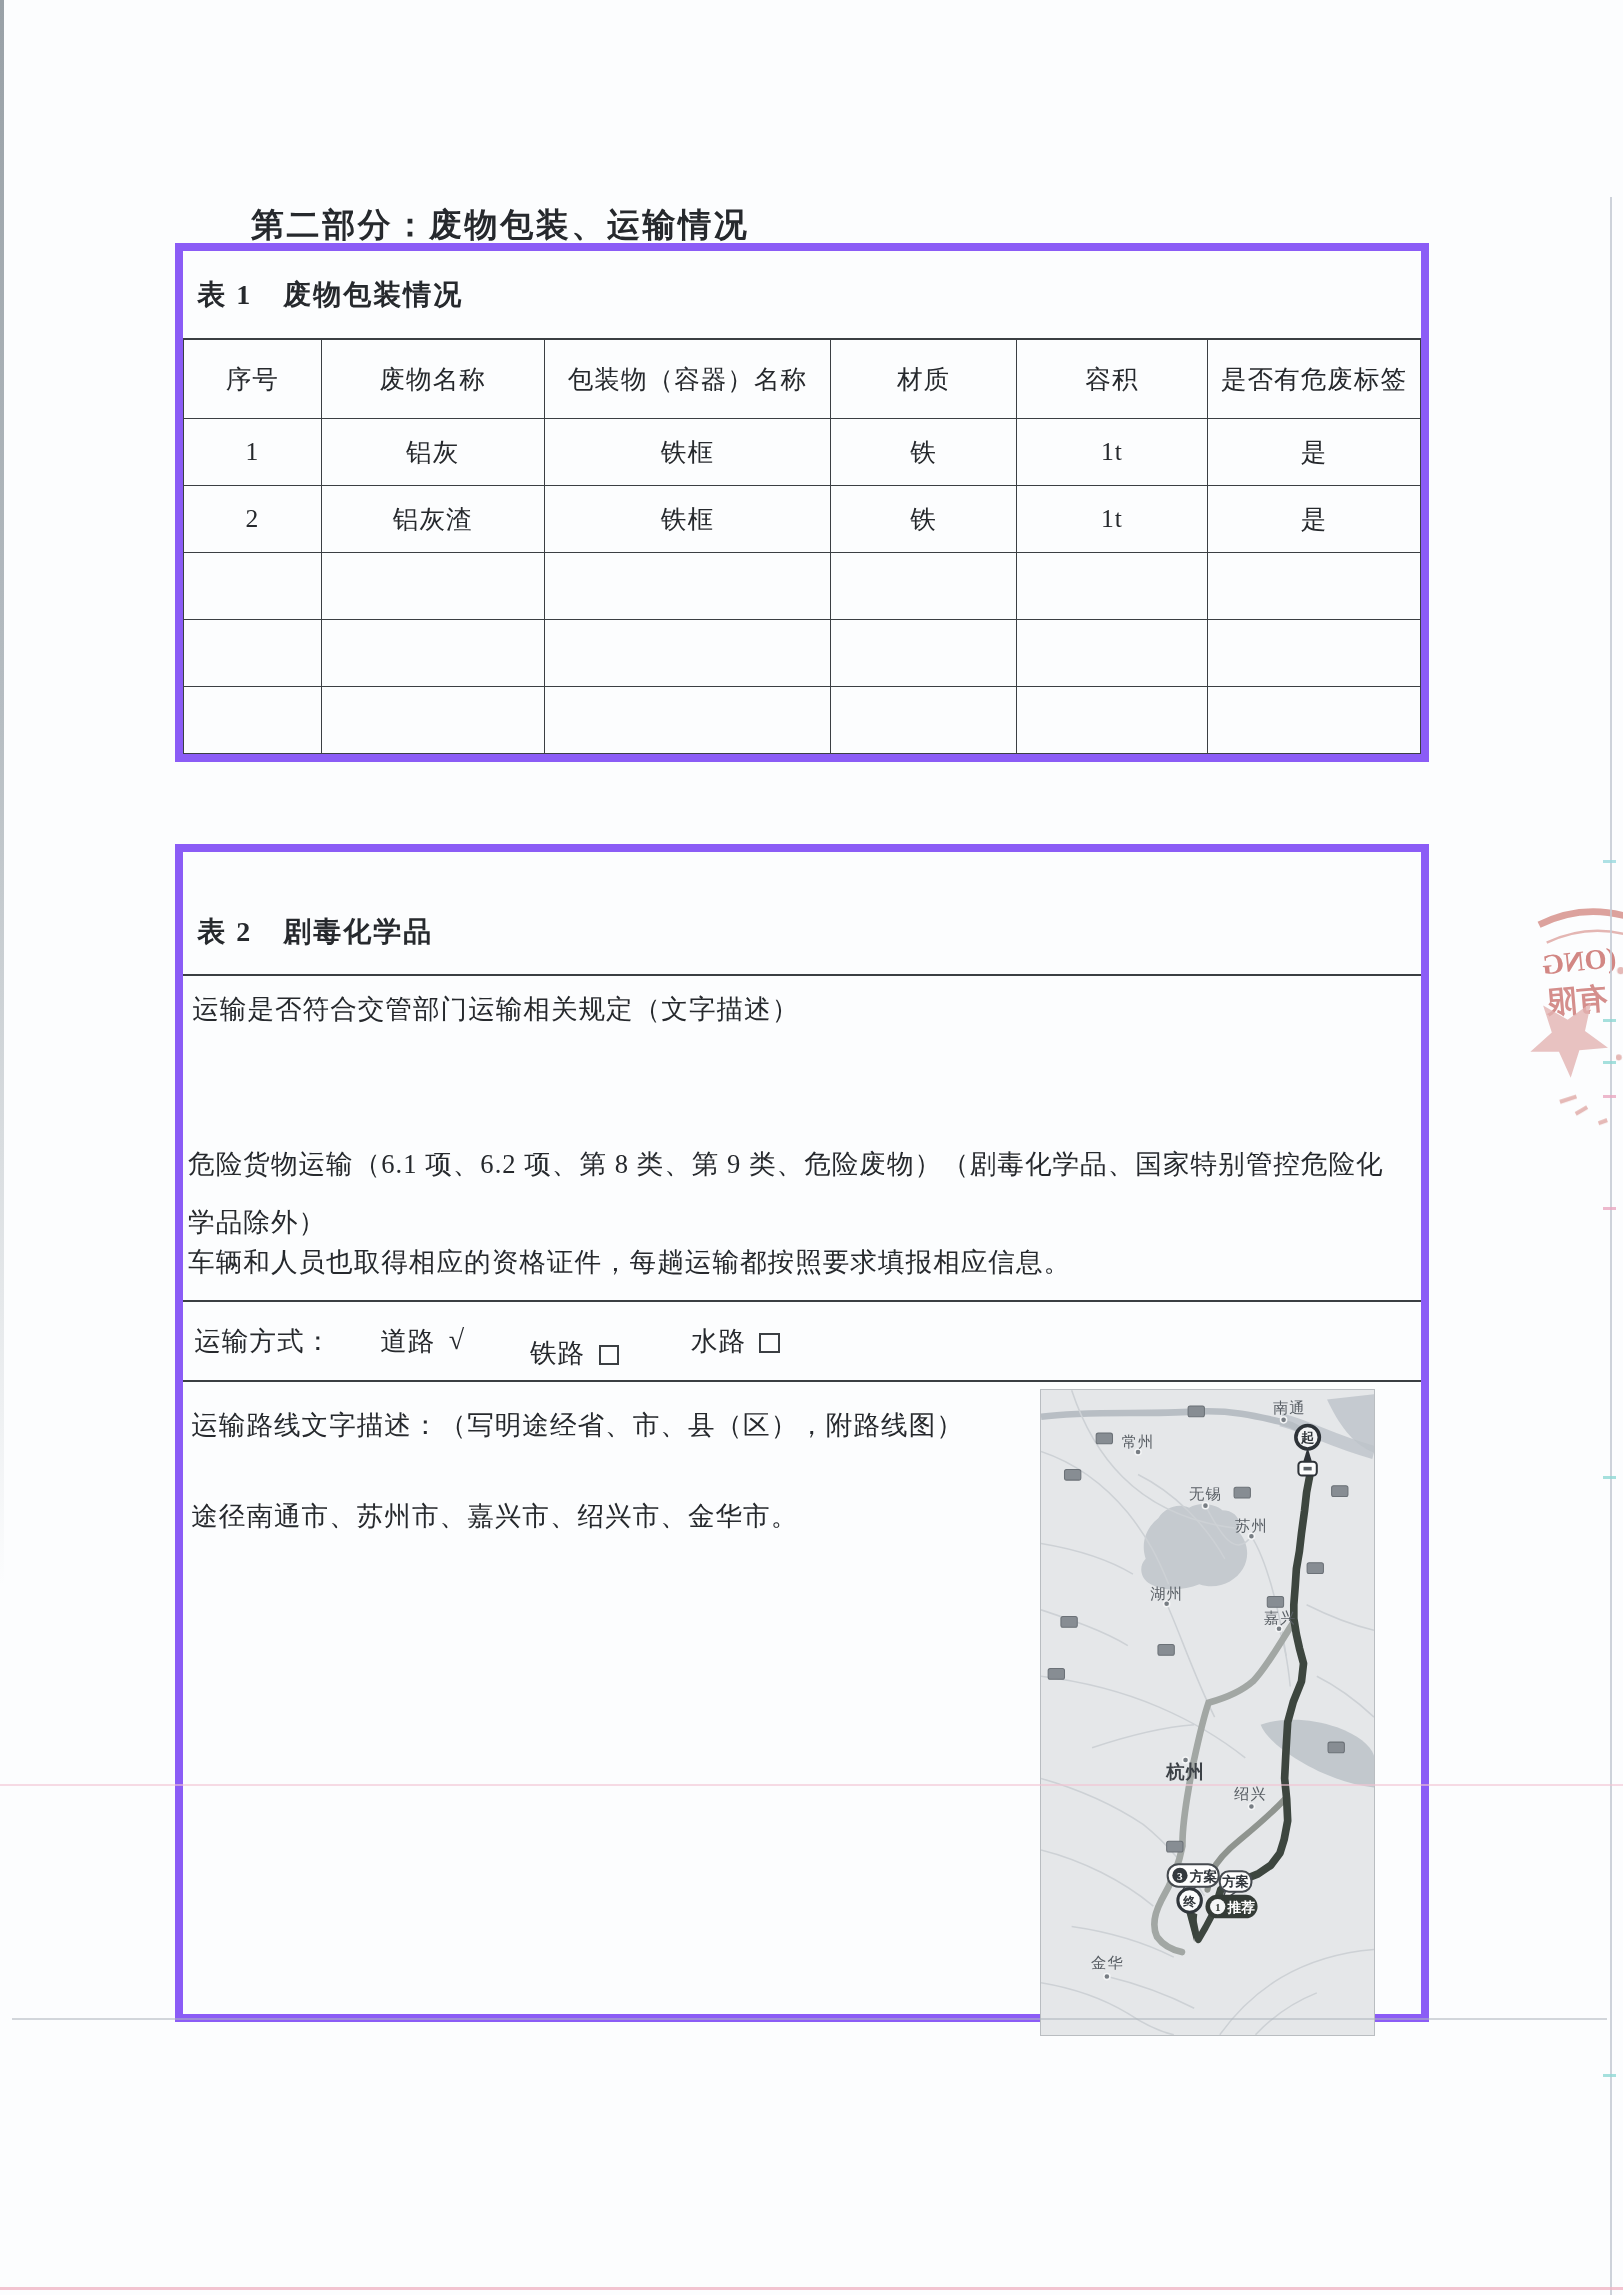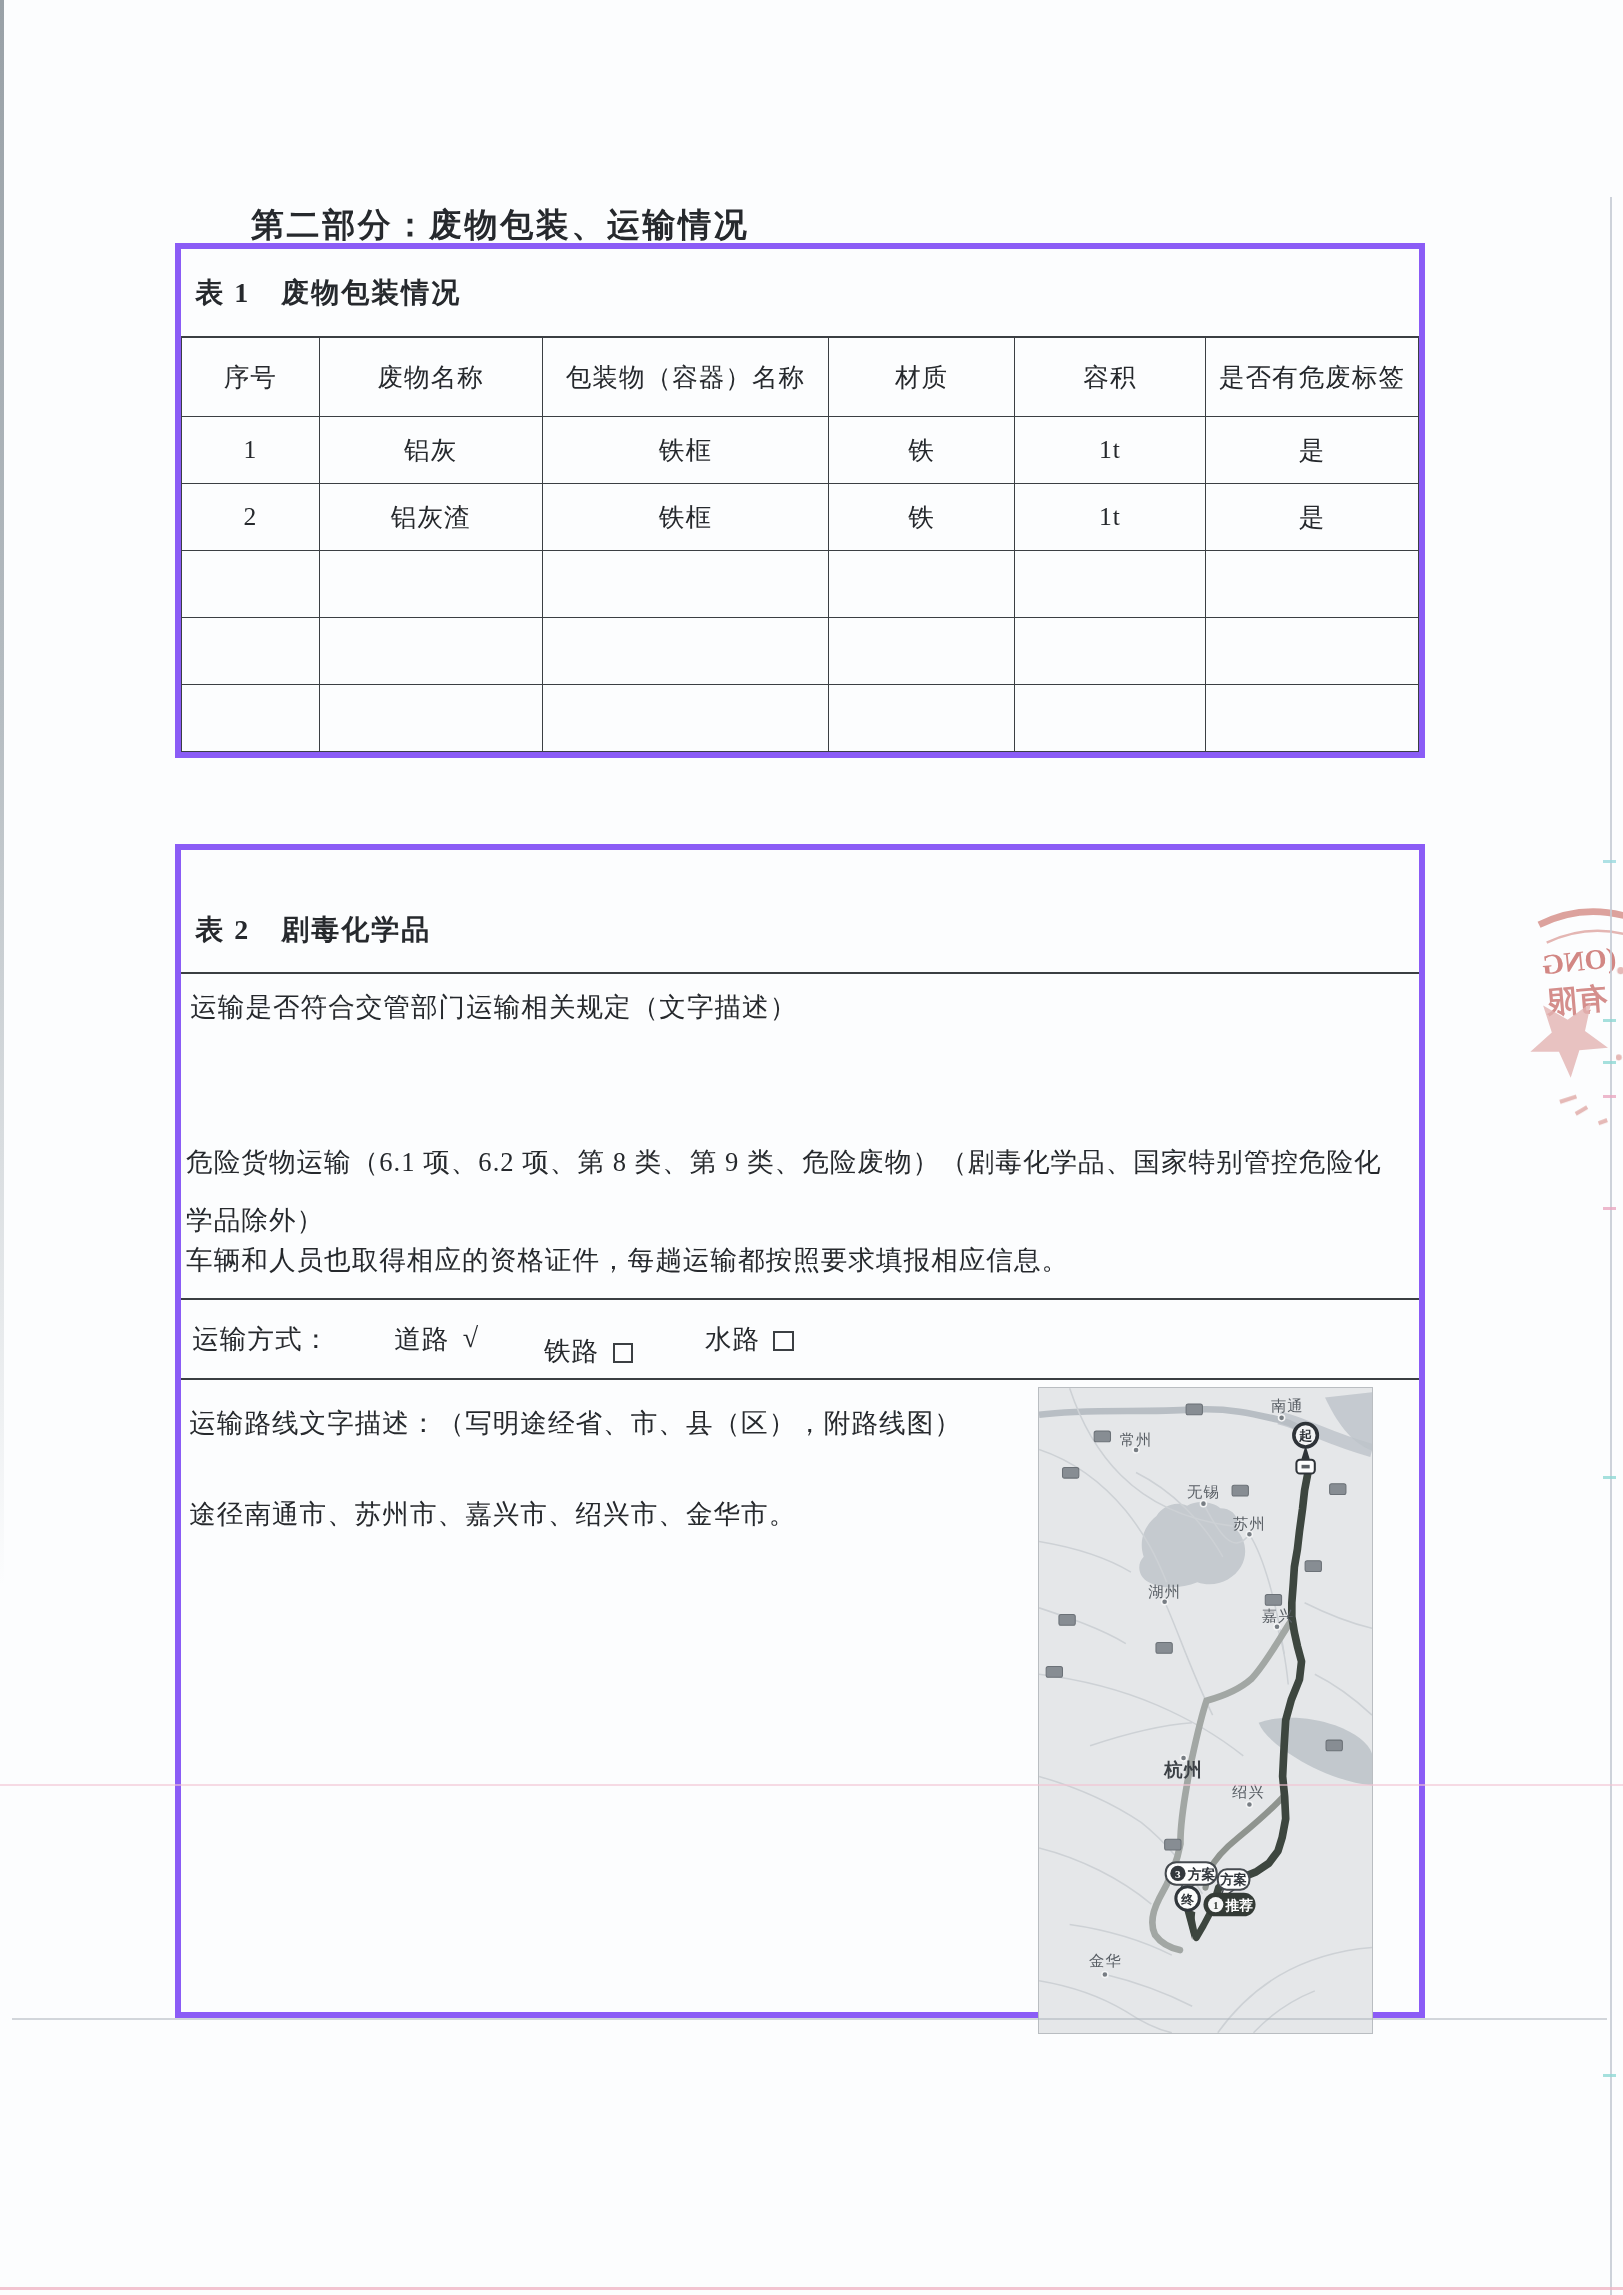--- a/index.html
+++ b/index.html
@@ -7,21 +7,21 @@
     position:relative; width:1623px; height:2295px;
     background:#fcfdfe; overflow:hidden;
     font-family:"Liberation Serif","DejaVu Serif",serif;
     color:#26292d;
   }
   .title{
     position:absolute; left:251px; top:203px;
     font-size:33px; font-weight:700; letter-spacing:2.6px;
   }
   
-  .tbox{position:absolute; left:175px; border:6px solid #8b5cf6; background:transparent;}
+  .tbox{position:absolute; left:175px; border:8px solid #8b5cf6; background:transparent;}
   .tcaption{
     font-size:28px; font-weight:700; letter-spacing:2px;
     padding-left:14.3px; display:flex; align-items:center;
     border-bottom:1.5px solid #3b3f43;
   }
   .tcaption .cap-num{margin-right:31px;}
   table.grid{border-collapse:collapse; table-layout:fixed; width:100%;}
   table.grid th, table.grid td{
     border:1.5px solid #3b3f43; text-align:center; vertical-align:middle;
     font-weight:400; font-size:25.6px; letter-spacing:1px; padding:0;
@@ -131,21 +131,21 @@
 
     <div class="sec" style="height:324px;">
       <div class="pline" style="left:9.2px;  top:15.3px;">运输是否符合交管部门运输相关规定（文字描述）</div>
       <div class="pline" style="left:5.1px;  top:170px;">危险货物运输（6.1 项、6.2 项、第 8 类、第 9 类、危险废物）（剧毒化学品、国家特别管控危险化</div>
       <div class="pline" style="left:5.1px;  top:228px;">学品除外）</div>
       <div class="pline" style="left:5.1px;  top:268px;">车辆和人员也取得相应的资格证件，每趟运输都按照要求填报相应信息。</div>
     </div>
 
     <div class="sec mode-row" style="height:78px;">
       <span>运输方式：</span>
-      <span class="mode-item" style="margin-left:64px;">
+      <span class="mode-item" style="margin-left:48px;">
         <span>道路</span>
         <span class="check">√</span>
       </span>
       <span class="mode-item" style="margin-left:65px;margin-top:24px;">
         <span>铁路</span>
         <span class="cbox"></span>
       </span>
       <span class="mode-item" style="margin-left:72px;">
         <span>水路</span>
         <span class="cbox"></span>

